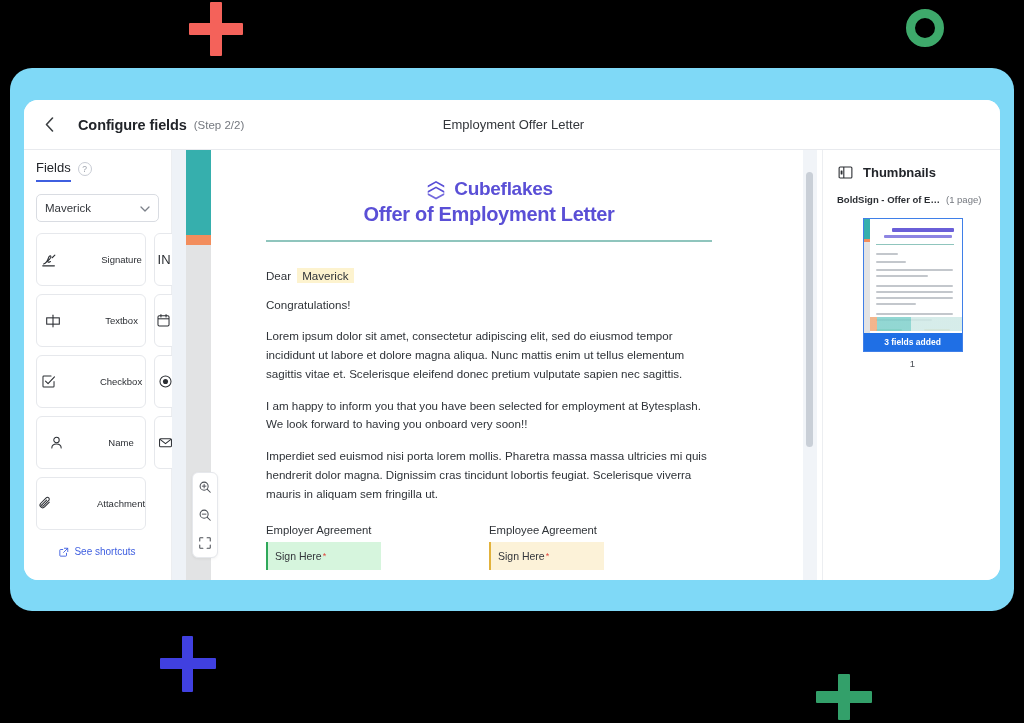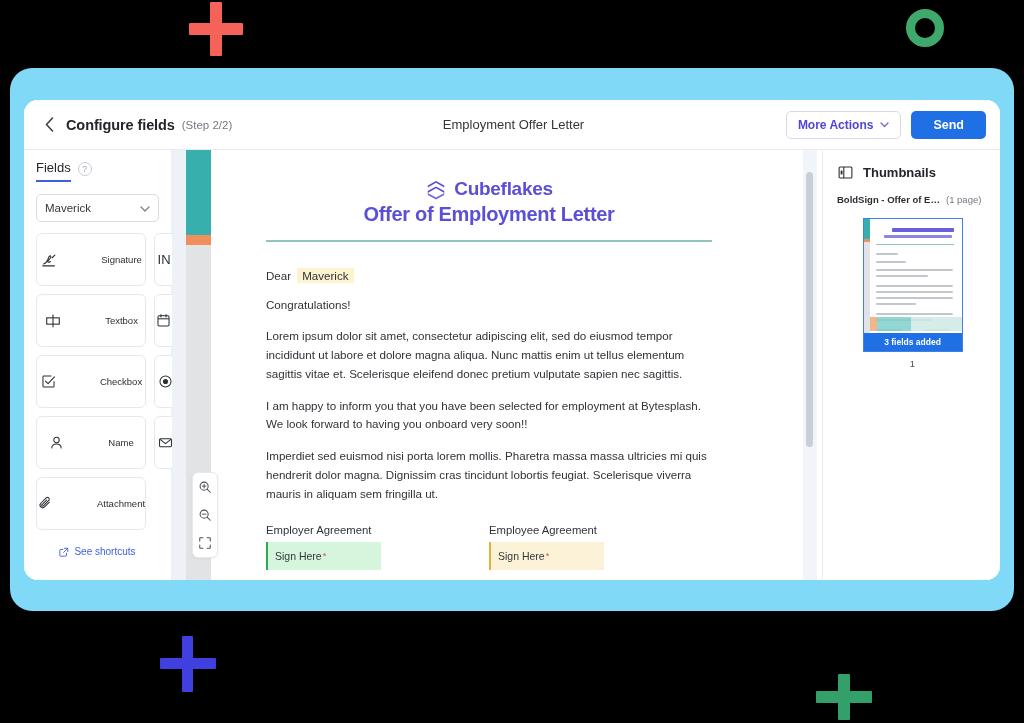--- a/index.html
+++ b/index.html
@@ -52,21 +52,21 @@
   #app-header {
     height: 50px; flex: 0 0 50px; background: #fff;
     border-bottom: 1px solid #e8eaee;
     display: flex; align-items: center; padding: 0 14px; position: relative;
   }
   #back-button {
     width: 22px; height: 22px; display: flex; align-items: center; justify-content: center;
     cursor: pointer; color: #3c4043;
   }
   #configure-title {
-    font-size: 14.5px; font-weight: bold; color: #22252a; margin-left: 6px;
+    font-size: 14.5px; font-weight: bold; color: #22252a; margin-left: 18px;
     letter-spacing: -0.1px;
   }
   #step-label { font-size: 11.5px; color: #74787f; margin-left: 7px; }
   #doc-title {
     position: absolute; left: 3px; right: 0; text-align: center;
     font-size: 13px; color: #33363b; pointer-events: none;
   }
   #header-actions { margin-left: auto; display: flex; align-items: center; gap: 10px; z-index: 2; }
   #more-actions-button {
     display: flex; align-items: center; gap: 7px;
@@ -254,29 +254,20 @@
     <div id="app-header">
       <div id="back-button">
         <svg width="9" height="15" viewBox="0 0 9 15" fill="none">
           <path d="M7.5 1L1.5 7.5L7.5 14" stroke="#3c4043" stroke-width="1.6" stroke-linecap="round" stroke-linejoin="round"></path>
         </svg>
       </div>
       <div id="configure-title">Configure fields</div>
       <div id="step-label">(Step 2/2)</div>
       <div id="doc-title">Employment Offer Letter</div>
 
-      <div id="header-actions">
-        <div id="more-actions-button">
-          <span>More Actions</span>
-          <svg width="9" height="6" viewBox="0 0 9 6" fill="none">
-            <path d="M1 1L4.5 4.5L8 1" stroke="#6f68d8" stroke-width="1.3" stroke-linecap="round" stroke-linejoin="round"></path>
-          </svg>
-        </div>
-        <div id="send-button">Send</div>
-      </div>
     </div>
 
     <div id="app-body">
 
       <div id="fields-sidebar">
         <div id="fields-tabrow">
           <div id="fields-tab">Fields</div>
           <div id="fields-help-icon">?</div>
         </div>
 

